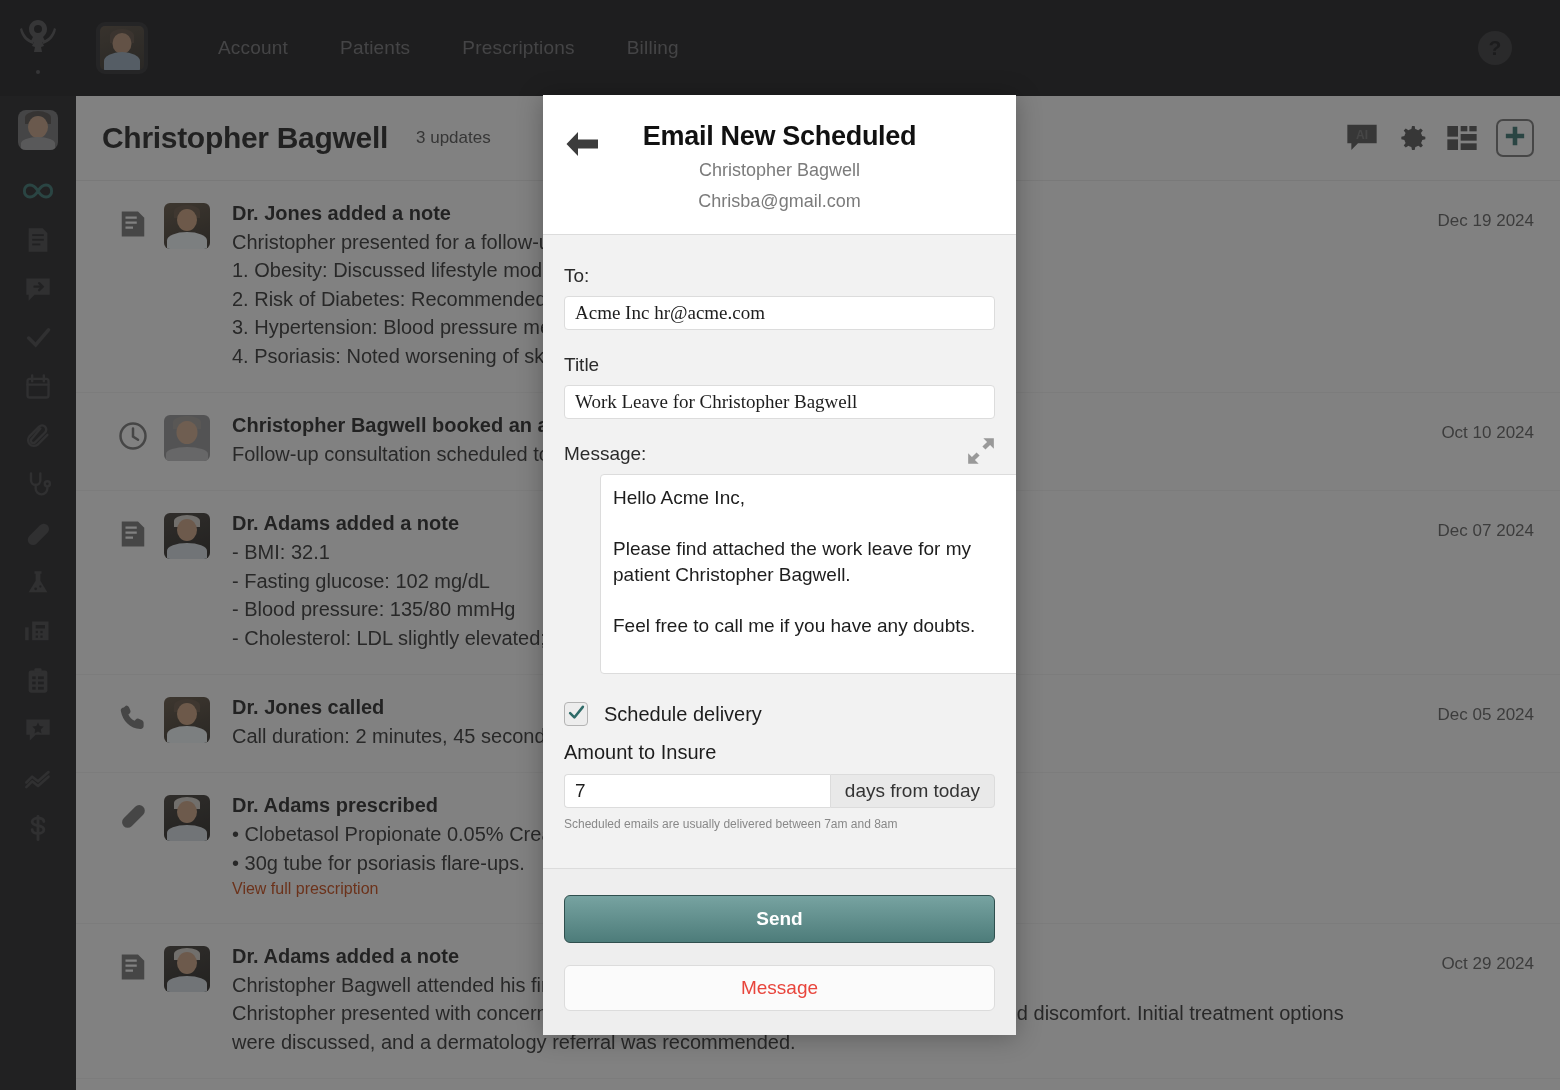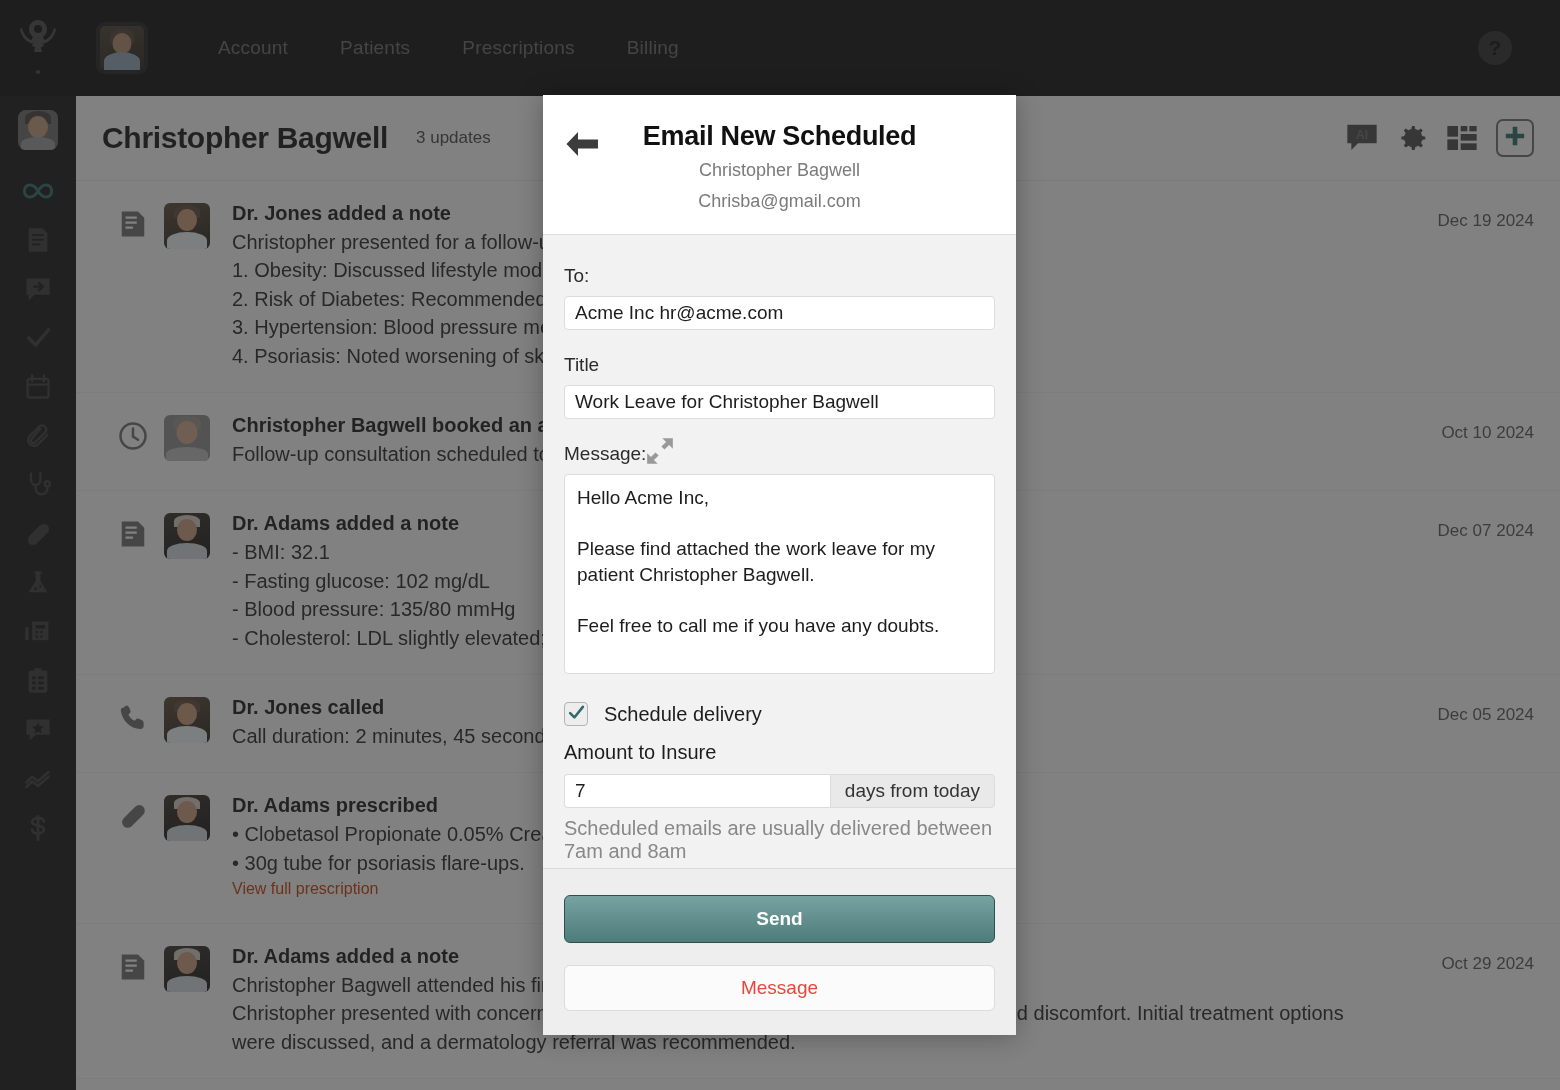--- a/index.html
+++ b/index.html
@@ -145,50 +145,50 @@
   .back-arrow svg { width: 34px; height: 26px; display: block; }
   .modal-title { font-size: 27px; font-weight: bold; color: #111; letter-spacing: -.3px; }
   .modal-sub { font-size: 18px; color: #7b7b7b; line-height: 1.45; margin-top: 5px; }
 
   .modal-body { flex: 1; padding: 30px 21px 12px 21px; overflow: hidden; }
   .fld-label { font-size: 19px; color: #2b2b2b; margin-bottom: 9px; }
   .fld-label.mt { margin-top: 24px; }
   .txt-input {
     width: 100%; height: 34px; background: #fff; border: 1px solid #dcdcdc;
     border-radius: 4px; font-size: 19px; color: #1d1d1d;
-    padding: 0 10px; font-family: Liberation Sans, sans-serif; display: flex; align-items: center;
-  }
-  .msg-row { display: flex; align-items: flex-start; }
+    padding: 0 10px; font-family: Liberation Serif, serif; display: flex; align-items: center;
+  }
+  .msg-row { display: flex; align-items: flex-start; justify-content: space-between; }
   .expand-ico { color: #999; margin-top: -6px; }
   .expand-ico svg { width: 28px; height: 28px; display: block; }
   .msg-area {
     width: 100%; height: 200px; background: #fff; border: 1px solid #dcdcdc;
     border-radius: 4px; padding: 10px 12px; font-size: 19px; color: #1d1d1d;
-    line-height: 1.35; white-space: pre-wrap; overflow: hidden;
+    line-height: 1.35; white-space: pre-wrap; overflow: hidden; margin-left: 36px;
   }
   .check-row { display: flex; align-items: center; margin-top: 28px; }
   .checkbox {
     width: 24px; height: 24px; border: 1px solid #b4b4b4; border-radius: 4px;
     background: #ededed; display: flex; align-items: center; justify-content: center;
     margin-right: 16px; flex: none;
   }
   .checkbox svg { width: 17px; height: 17px; }
   .check-label { font-size: 20px; color: #1d1d1d; }
   .insure-label { font-size: 20px; color: #1d1d1d; margin-top: 15px; margin-bottom: 10px; }
   .combo { display: flex; height: 34px; }
   .combo .num {
     flex: 1; background: #fff; border: 1px solid #dcdcdc; border-right: none;
     border-radius: 4px 0 0 4px; font-size: 19px; color: #1d1d1d;
     padding: 0 10px; display: flex; align-items: center;
   }
   .combo .unit {
     background: #e9e9e9; border: 1px solid #dcdcdc; border-radius: 0 4px 4px 0;
     font-size: 19px; color: #333; padding: 0 14px; display: flex; align-items: center;
   }
-  .hint { font-size: 20px; color: #888; margin-top: 9px; }
+  .hint { font-size: 12px; color: #888; margin-top: 9px; }
 
   .modal-foot {
     flex: none; padding: 26px 21px 24px 21px; border-top: 1px solid #dcdcdc;
     background: #eeeeee;
   }
   .btn-send {
     width: 100%; height: 48px; border-radius: 6px;
     background: linear-gradient(180deg, #77a3a1 0%, #4d7c7a 100%);
     border: 1px solid #2f4f4e;
     color: #fff; font-size: 19px; font-weight: bold;

